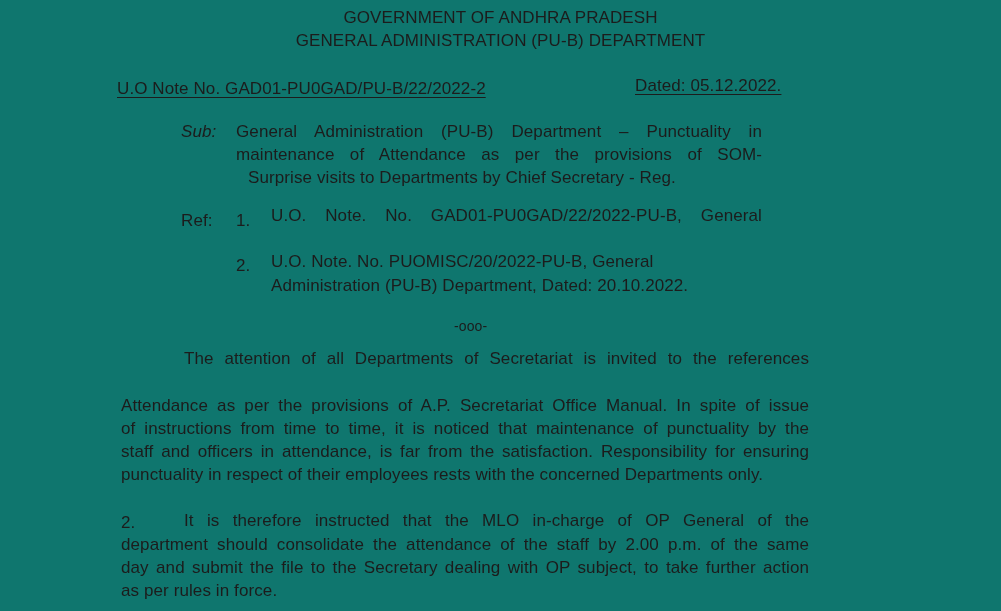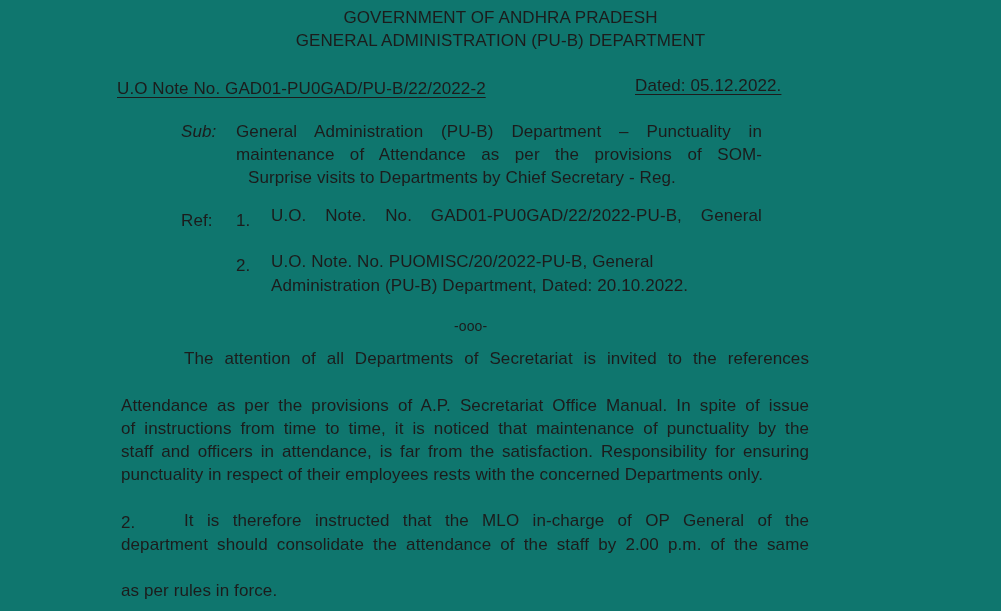--- a/index.html
+++ b/index.html
@@ -70,15 +70,16 @@
 
   <div class="line just" style="top:349px; left:184px; width:625px;">The attention of all Departments of Secretariat is invited to the references</div>
   <div class="line just" style="top:396px; left:121px; width:688px;">Attendance as per the provisions of A.P. Secretariat Office Manual.   In spite of issue</div>
   <div class="line just" style="top:419px; left:121px; width:688px;">of instructions from time to time, it is noticed that maintenance of punctuality by the</div>
   <div class="line just" style="top:442px; left:121px; width:688px;">staff and officers in attendance, is far from the satisfaction. Responsibility for ensuring</div>
   <div class="line" style="top:465px; left:121px;">punctuality in respect of their employees rests with the concerned Departments only.</div>
 
   <div class="line" style="top:513px; left:121px;">2.</div>
   <div class="line just" style="top:511px; left:184px; width:625px;">It is therefore instructed that the MLO in-charge of OP General of the</div>
   <div class="line just" style="top:535px; left:121px; width:688px;">department should consolidate the attendance of the staff by 2.00 p.m. of the same</div>
+  <div class="line just" style="top:558px; left:121px; width:688px;">day and submit the file to the Secretary dealing with OP subject, to take further action</div>
   <div class="line" style="top:581px; left:121px;">as per rules in force.</div>
 
 </div>
 
 </body></html>

